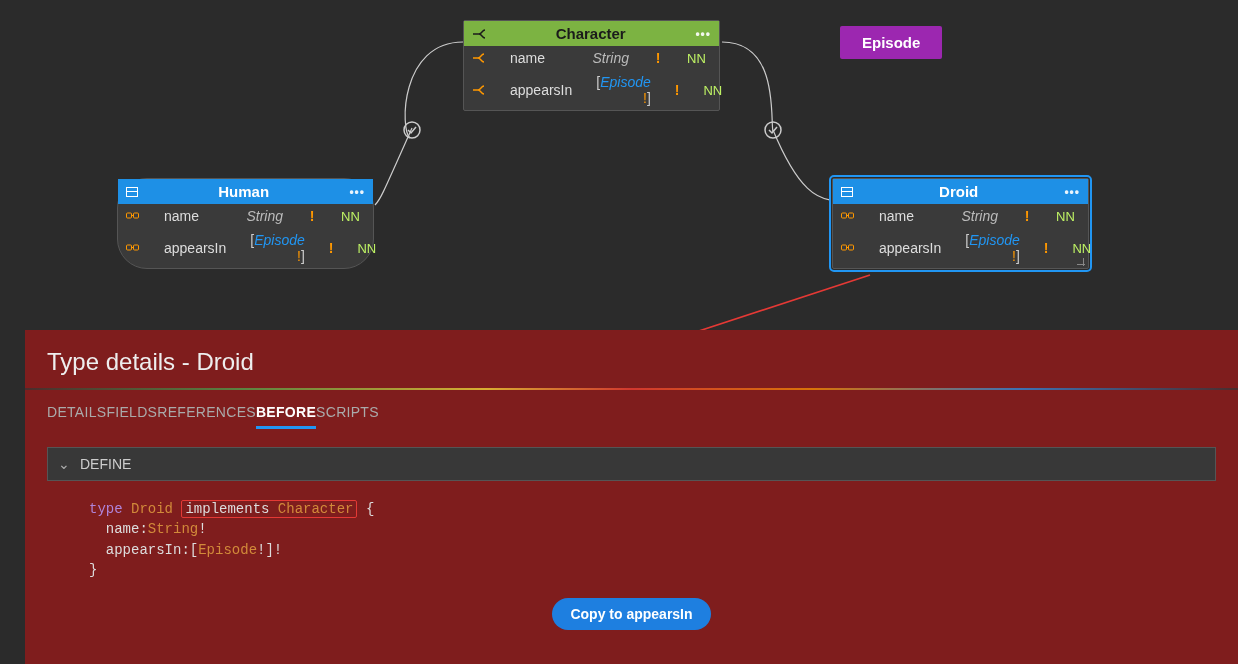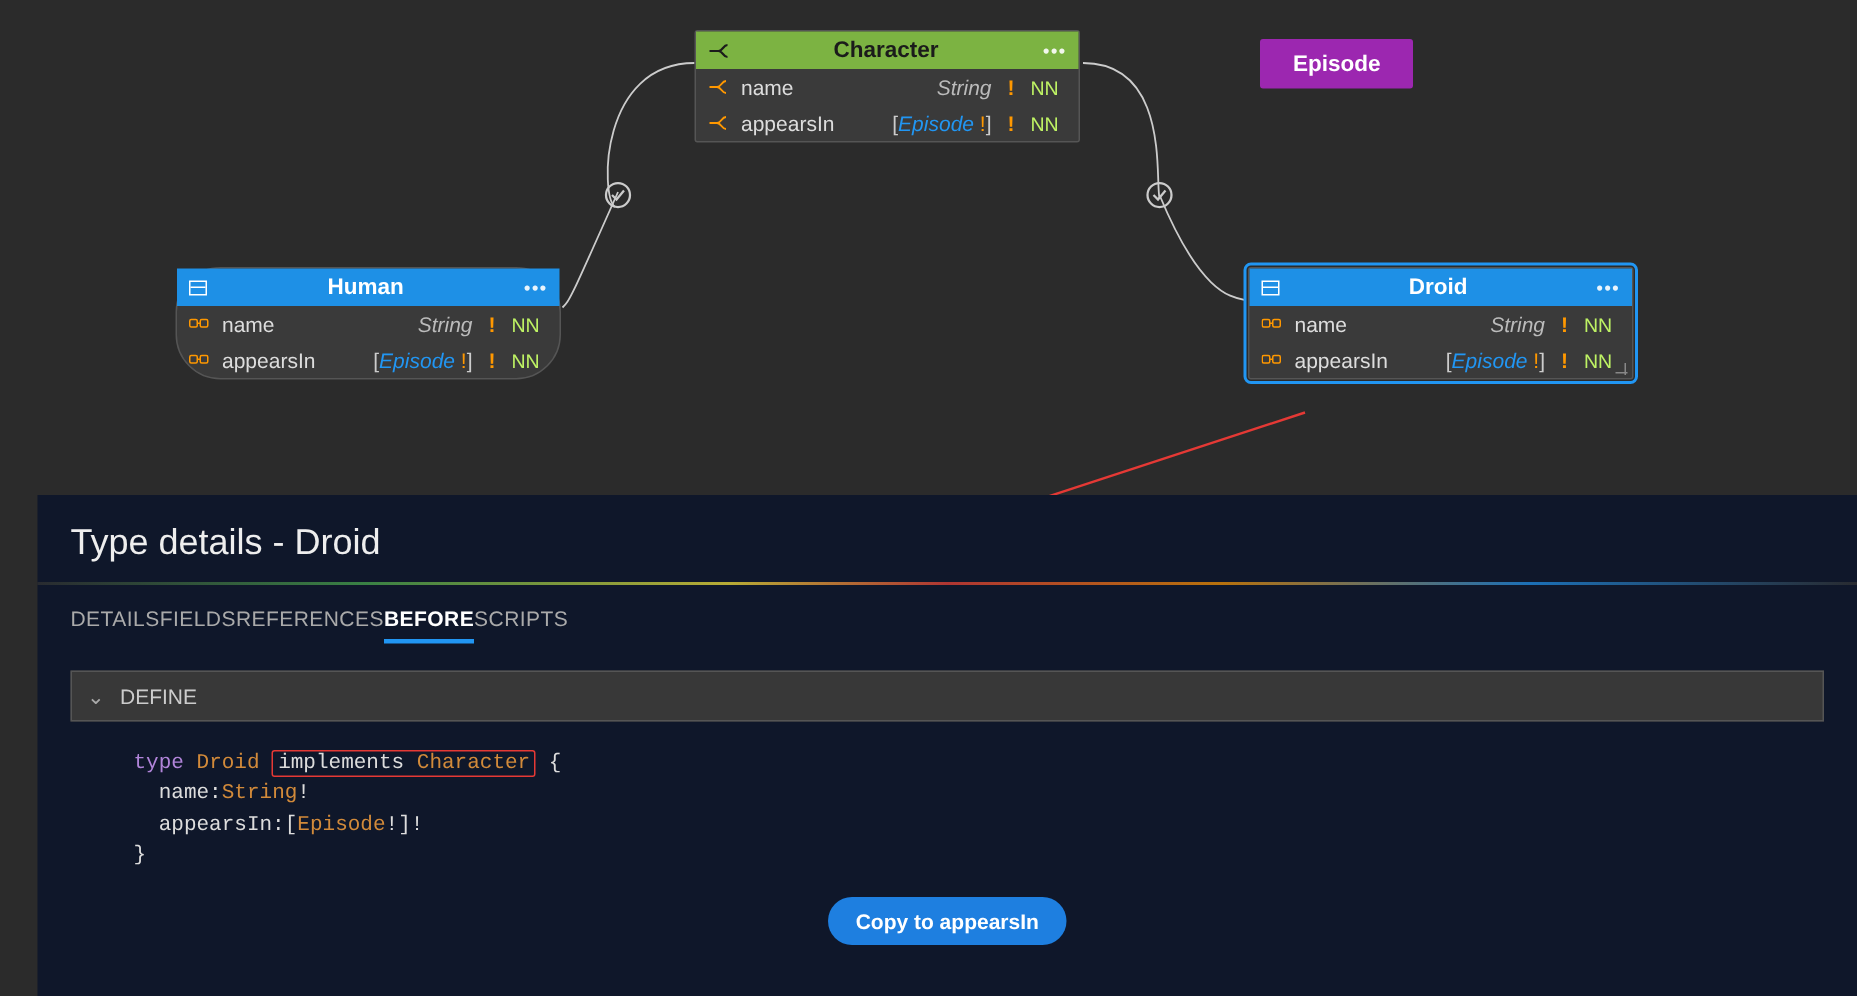--- a/index.html
+++ b/index.html
@@ -33,21 +33,21 @@
     display:flex; align-items:center; justify-content:space-between;
     padding:4px 8px;
     color:#fff; font-weight:700; font-size:15px;
   }
   .hdr-blue { background:#1e90e6; }
   .hdr-green { background:#7cb342; color:#1b1b1b; }
   .hdr-left { display:flex; align-items:center; gap:6px;}
   .hdr-title { flex:1; text-align:center; }
   .hdr-menu { color:#fff; opacity:.9; font-weight:700; letter-spacing:1px; font-size:12px;}
   .node-row {
-    display:flex; align-items:center; gap:8px;
+    display:flex; align-items:center; gap:24px;
     padding:4px 8px; color:#ddd; font-size:14px;
   }
   .row-icon { width:14px; height:12px; display:inline-block; flex-shrink:0;}
   .fld-name { flex:0 0 auto; }
   .fld-type { flex:1; text-align:right; font-style:italic; color:#bbb; }
   .fld-type .bracket { color:#ccc; font-style:normal;}
   .fld-type .episode { color:#2196f3; }
   .fld-type .bang-o { color:#ff9800; font-style:normal; }
   .bang { color:#ff9800; width:10px; text-align:center; font-weight:700; font-style:normal; }
   .nn { color:#bef264; width:24px; font-size:13px;}
@@ -61,21 +61,21 @@
   }
   .resize-handle::before, .resize-handle::after {
     content:""; position:absolute; background:#888;
   }
   .resize-handle::before { width:8px; height:1px; bottom:1px; right:0;}
   .resize-handle::after { width:1px; height:8px; bottom:0; right:1px;}
 
   
   .details-panel {
     position:absolute; left:25px; right:0; top:330px; bottom:0;
-    background:#0f172a;
+    background:#7f1d1d;
   }
   .details-title {
     padding:18px 22px 12px 22px; font-size:24px; font-weight:400; color:#eee;
   }
   .rainbow {
     height:2px; width:100%;
     background:linear-gradient(90deg,#333 0%, #4caf50 18%, #ffeb3b 38%, #f44336 50%, #ff9800 65%, #2196f3 82%, #333 100%);
     opacity:.7;
   }
   .tabs {

